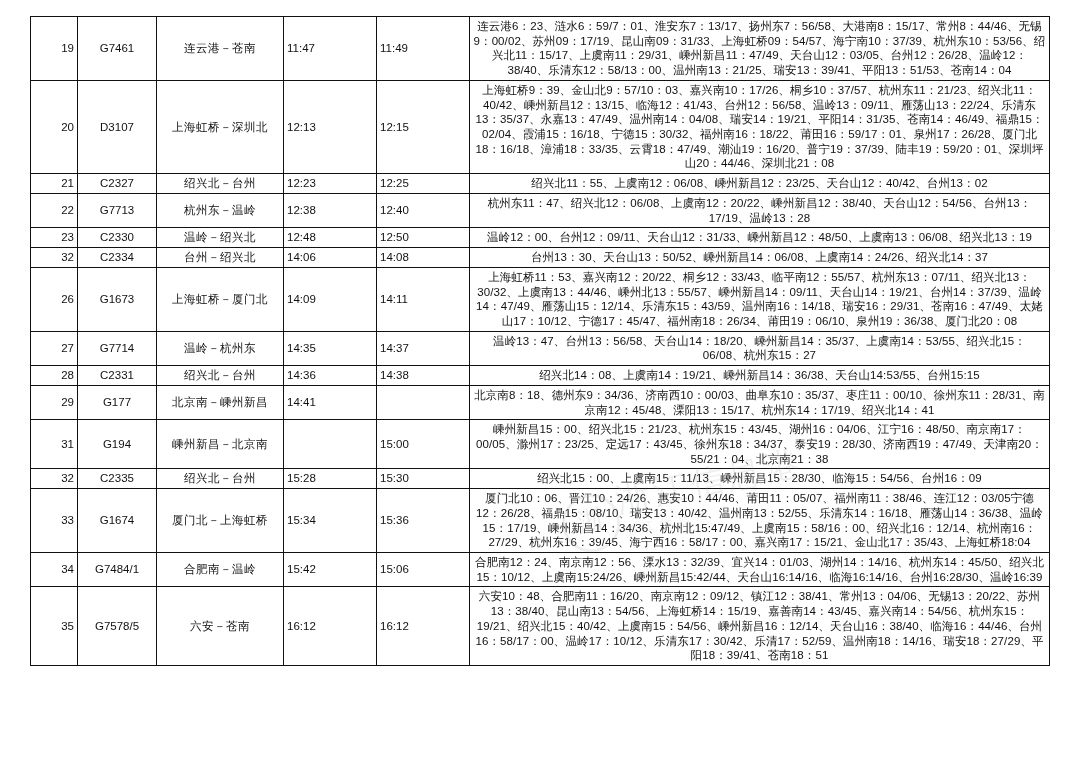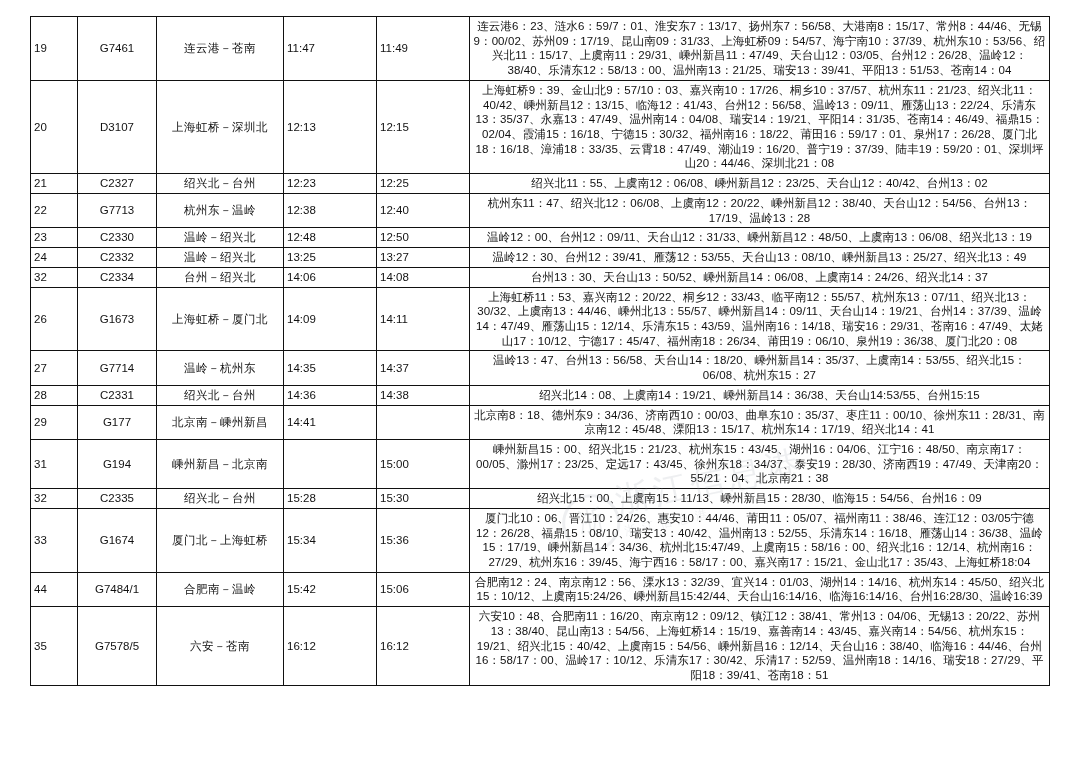--- a/index.html
+++ b/index.html
@@ -28,21 +28,21 @@
   }
   table.train-table td {
     border: 1px solid #111;
     padding: 2px 3px;
     vertical-align: middle;
     font-size: 11.5px;
     line-height: 1.28;
   }
   td.c-no {
     width: 40px;
-    text-align: left;
+    text-align: right;
     font-size: 12px;
   }
   td.c-train {
     width: 72px;
     text-align: center;
     font-size: 12px;
   }
   td.c-route {
     width: 120px;
     text-align: center;
@@ -145,28 +145,20 @@
       </tr>
       <tr>
         <td class="c-no">23</td>
         <td class="c-train">C2330</td>
         <td class="c-route">温岭－绍兴北</td>
         <td class="c-time">12:48</td>
         <td class="c-time">12:50</td>
         <td class="c-stops">温岭12：00、台州12：09/11、天台山12：31/33、嵊州新昌12：48/50、上虞南13：06/08、绍兴北13：19</td>
       </tr>
       <tr>
-        <td class="c-no">24</td>
-        <td class="c-train">C2332</td>
-        <td class="c-route">温岭－绍兴北</td>
-        <td class="c-time">13:25</td>
-        <td class="c-time">13:27</td>
-        <td class="c-stops">温岭12：30、台州12：39/41、雁荡12：53/55、天台山13：08/10、嵊州新昌13：25/27、绍兴北13：49</td>
-      </tr>
-      <tr>
         <td class="c-no">32</td>
         <td class="c-train">C2334</td>
         <td class="c-route">台州－绍兴北</td>
         <td class="c-time">14:06</td>
         <td class="c-time">14:08</td>
         <td class="c-stops">台州13：30、天台山13：50/52、嵊州新昌14：06/08、上虞南14：24/26、绍兴北14：37</td>
       </tr>
       <tr>
         <td class="c-no">26</td>
         <td class="c-train">G1673</td>
@@ -217,21 +209,21 @@
       </tr>
       <tr>
         <td class="c-no">33</td>
         <td class="c-train">G1674</td>
         <td class="c-route">厦门北－上海虹桥</td>
         <td class="c-time">15:34</td>
         <td class="c-time">15:36</td>
         <td class="c-stops">厦门北10：06、晋江10：24/26、惠安10：44/46、莆田11：05/07、福州南11：38/46、连江12：03/05宁德12：26/28、福鼎15：08/10、瑞安13：40/42、温州南13：52/55、乐清东14：16/18、雁荡山14：36/38、温岭15：17/19、嵊州新昌14：34/36、杭州北15:47/49、上虞南15：58/16：00、绍兴北16：12/14、杭州南16：27/29、杭州东16：39/45、海宁西16：58/17：00、嘉兴南17：15/21、金山北17：35/43、上海虹桥18:04</td>
       </tr>
       <tr>
-        <td class="c-no">44</td>
+        <td class="c-no">34</td>
         <td class="c-train">G7484/1</td>
         <td class="c-route">合肥南－温岭</td>
         <td class="c-time">15:42</td>
         <td class="c-time">15:06</td>
         <td class="c-stops">合肥南12：24、南京南12：56、溧水13：32/39、宜兴14：01/03、湖州14：14/16、杭州东14：45/50、绍兴北15：10/12、上虞南15:24/26、嵊州新昌15:42/44、天台山16:14/16、临海16:14/16、台州16:28/30、温岭16:39</td>
       </tr>
       <tr>
         <td class="c-no">35</td>
         <td class="c-train">G7578/5</td>
         <td class="c-route">六安－苍南</td>

